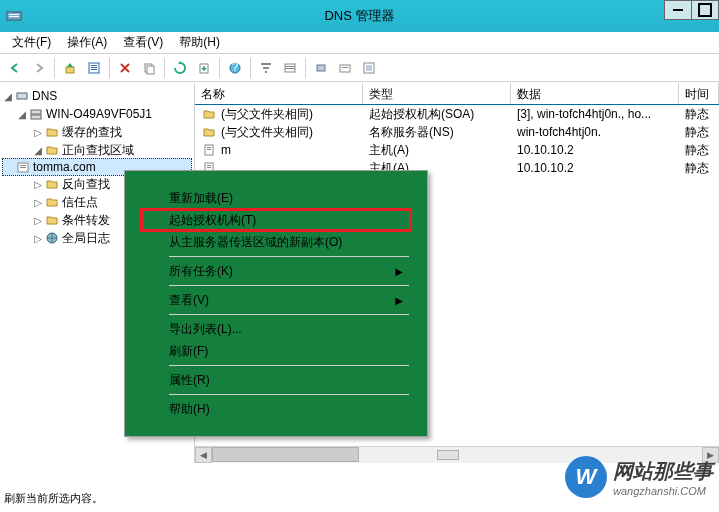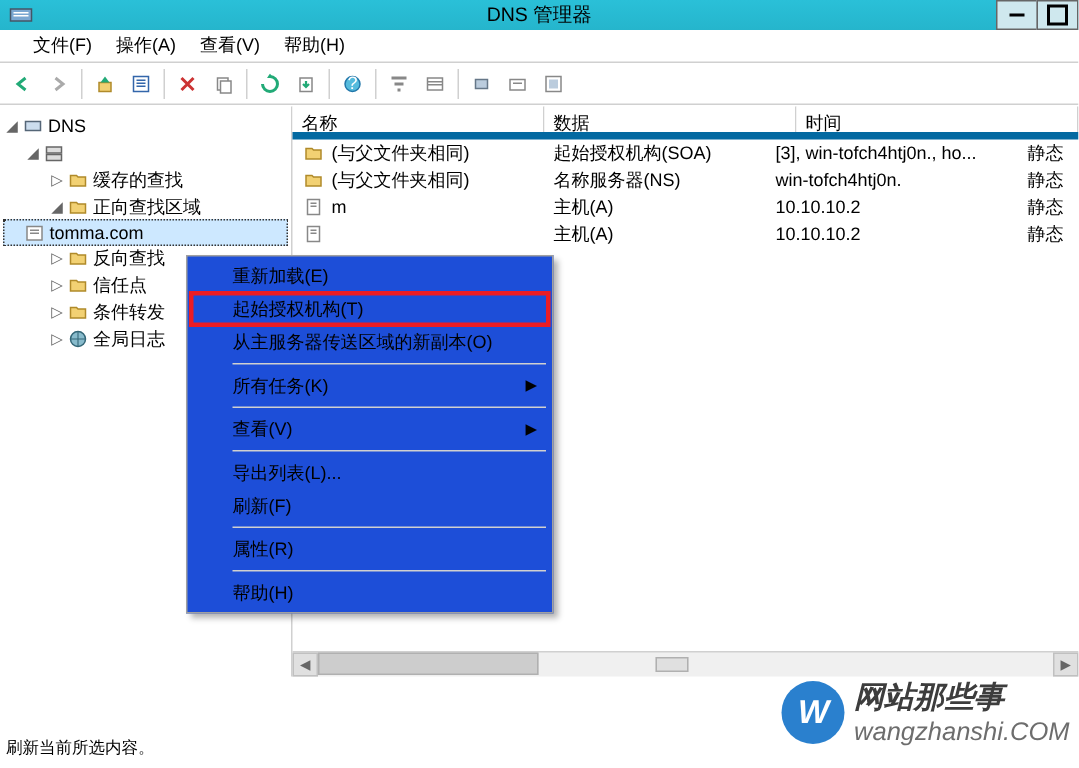--- a/index.html
+++ b/index.html
@@ -1,72 +1,72 @@
 <!DOCTYPE html>
 <html><head>
 <meta charset="utf-8">
 <style>
 * { box-sizing: border-box; margin: 0; padding: 0; font-family: "Microsoft YaHei", "SimSun", sans-serif; font-size: 12px; }
 body { width: 719px; height: 512px; background: #fff; overflow: hidden; position: relative; }
 
-.titlebar { height: 20px; background: linear-gradient(#2ac0d8, #25b5cc); display: flex; align-items: center; position: relative; }
+.titlebar { height: 32px; background: linear-gradient(#2ac0d8, #25b5cc); display: flex; align-items: center; position: relative; }
 .titlebar .icon { width: 16px; height: 16px; margin-left: 6px; display: flex; align-items: center; justify-content: center; }
 .titlebar .title { position: absolute; left: 50%; transform: translateX(-50%); color: #000; font-size: 13px; }
 .win-btns { position: absolute; right: 0; top: 0; display: flex; }
 .win-btn { width: 28px; height: 20px; border: 1px solid #666; background: #cfe8ee; display: flex; align-items: center; justify-content: center; font-size: 12px; margin-left: -1px; }
 .win-btn.min::after { content: ""; width: 10px; height: 2px; background: #000; }
 .win-btn.max::after { content: ""; width: 10px; height: 10px; border: 2px solid #000; }
 
-.menubar { height: 22px; display: flex; align-items: center; padding: 0 14px; border-bottom: 1px solid #d0d0d0; }
+.menubar { height: 22px; display: flex; align-items: center; padding: 0 4px; border-bottom: 1px solid #d0d0d0; }
 .menubar .item { padding: 2px 8px; cursor: default; }
 
 .toolbar { height: 28px; display: flex; align-items: center; padding: 0 4px; border-bottom: 1px solid #d0d0d0; gap: 2px; }
 .tb-btn { width: 22px; height: 22px; display: flex; align-items: center; justify-content: center; border: 1px solid transparent; }
 .tb-sep { width: 1px; height: 20px; background: #d0d0d0; margin: 0 2px; }
 
 .main { display: flex; height: 381px; border-top: 1px solid #fff; }
 
 .tree { width: 198px; border-right: 1px solid #d0d0d0; padding: 4px 2px; overflow: hidden; }
 .tree-node { display: flex; align-items: center; height: 18px; padding-left: 0; cursor: default; white-space: nowrap; }
 .tree-node .expand { width: 12px; text-align: center; color: #666; font-size: 10px; }
 .tree-node .ticon { width: 16px; height: 16px; margin-right: 2px; display: flex; align-items: center; justify-content: center; }
 .tree-node.sel { background: #cde8ff; border: 1px dotted #333; margin: -1px 0; }
 .lvl1 { padding-left: 14px; }
 .lvl2 { padding-left: 30px; }
 .lvl3 { }
 
 .listpane { flex: 1; display: flex; flex-direction: column; position: relative; }
-.cols { display: flex; height: 22px; border-bottom: 5px solid #0369a1; }
+.cols { display: flex; height: 22px; border-bottom: 1px solid #0369a1; }
 .col { padding: 3px 6px; border-right: 1px solid #d0d0d0; background: #fff; }
 .c1 { width: 168px; } .c2 { width: 148px; } .c3 { width: 168px; } .c4 { flex: 1; min-width: 40px; }
 
 .rows { flex: 1; overflow: hidden; }
 .row { display: flex; height: 18px; align-items: center; }
 .cell { padding: 0 6px; display: flex; align-items: center; overflow: hidden; white-space: nowrap; text-align: center; }
 .cell .ricon { width: 16px; height: 16px; margin-right: 4px; display: inline-flex; align-items: center; justify-content: center; }
 
 .hscroll { height: 17px; background: #f0f0f0; display: flex; border-top: 1px solid #d0d0d0; }
 .sc-btn { width: 17px; background: #e0e0e0; border: 1px solid #c0c0c0; display: flex; align-items: center; justify-content: center; font-size: 9px; color: #666; }
 .sc-track { flex: 1; position: relative; }
 .sc-thumb { position: absolute; height: 15px; top: 0; left: 0; width: 30%; background: #cdcdcd; border: 1px solid #b0b0b0; }
 .sc-marker { position:absolute; left:46%; top:3px; width:22px; height:10px; border:1px solid #b0b0b0; background:#e0e0e0; }
 
-.ctxmenu { position: absolute; left: 124px; top: 170px; width: 245px; background: #1d4ed8; border: 1px solid #a0a0a0; box-shadow: 3px 3px 4px rgba(0,0,0,.3); padding: 2px; z-index: 20; }
+.ctxmenu { position: absolute; left: 124px; top: 170px; width: 304px; background: #15803d; border: 1px solid #a0a0a0; box-shadow: 3px 3px 4px rgba(0,0,0,.3); padding: 16px; z-index: 20; }
 .mi { height: 22px; display: flex; align-items: center; padding: 0 20px 0 28px; position: relative; }
 .mi .arrow { position: absolute; right: 8px; font-size: 10px; }
 .msep { height: 1px; background: #d0d0d0; margin: 3px 2px 3px 28px; }
 .mi.boxed { outline: 3px solid #ec1c24; outline-offset: -2px; }
 
 .status { position: absolute; left: 4px; bottom: 6px; font-size: 11px; }
 
 .watermark { position:absolute; right:6px; bottom:14px; display:flex; align-items:center; gap:6px; opacity:.95; }
 .watermark .circle { width:42px; height:42px; border-radius:50%; background:#1f7acc; color:#fff; font-weight:bold; font-size:22px; display:flex; align-items:center; justify-content:center; font-style:italic; }
 .watermark .wtext { font-family: "SimHei", sans-serif; }
 .watermark .wtext .big { font-size:20px; font-weight:bold; font-style:italic; color:#333;font-family:Liberation Serif, serif; }
-.watermark .wtext .url { font-size:17px; color:#666; font-style:italic; }
+.watermark .wtext .url { font-size:11px; color:#666; font-style:italic; }
 </style>
 </head>
 <body>
 
 <div class="titlebar">
   <span class="icon">
     <svg width="16" height="16" viewBox="0 0 16 16">
         <rect x="1" y="4" width="14" height="8" fill="#7aa7d1" stroke="#456"></rect>
         <rect x="3" y="6" width="10" height="1" fill="#fff"></rect>
         <rect x="3" y="8" width="10" height="1" fill="#fff"></rect>
@@ -192,20 +192,21 @@
       <span>DNS</span>
     </div>
     <div class="tree-node lvl1">
       <span class="expand">◢</span>
       <span class="ticon">
           <svg width="14" height="14">
             <rect x="2" y="3" width="10" height="4" fill="#ddd" stroke="#666"></rect>
             <rect x="2" y="8" width="10" height="4" fill="#ddd" stroke="#666"></rect>
           </svg>
         </span>
+      <span>WIN-O49A9VF05J1</span>
     </div>
     <div class="tree-node lvl2">
       <span class="expand">▷</span>
       <span class="ticon">
           <svg width="14" height="14">
             <path d="M2 4 L6 4 L7 5 L12 5 L12 11 L2 11 Z" fill="#f2d173" stroke="#b08a2a"></path>
           </svg>
         </span>
       <span>缓存的查找</span>
     </div>
@@ -264,20 +265,21 @@
             <path d="M2 7 L12 7 M7 2 L7 12" stroke="#367" stroke-width="0.7"></path>
           </svg>
         </span>
       <span>全局日志</span>
     </div>
   </div>
 
   <div class="listpane">
     <div class="cols">
       <div class="col c1">名称</div>
+      <div class="col c2">类型</div>
       <div class="col c3">数据</div>
       <div class="col c4">时间</div>
     </div>
     <div class="rows" id="rows">
         <div class="row">
           <div class="cell c1"><span class="ricon">
               <svg width="14" height="14">
                 <path d="M2 4 L6 4 L7 5 L12 5 L12 11 L2 11 Z" fill="#f2d173" stroke="#b08a2a"></path>
               </svg>
             </span>(与父文件夹相同)</div>

